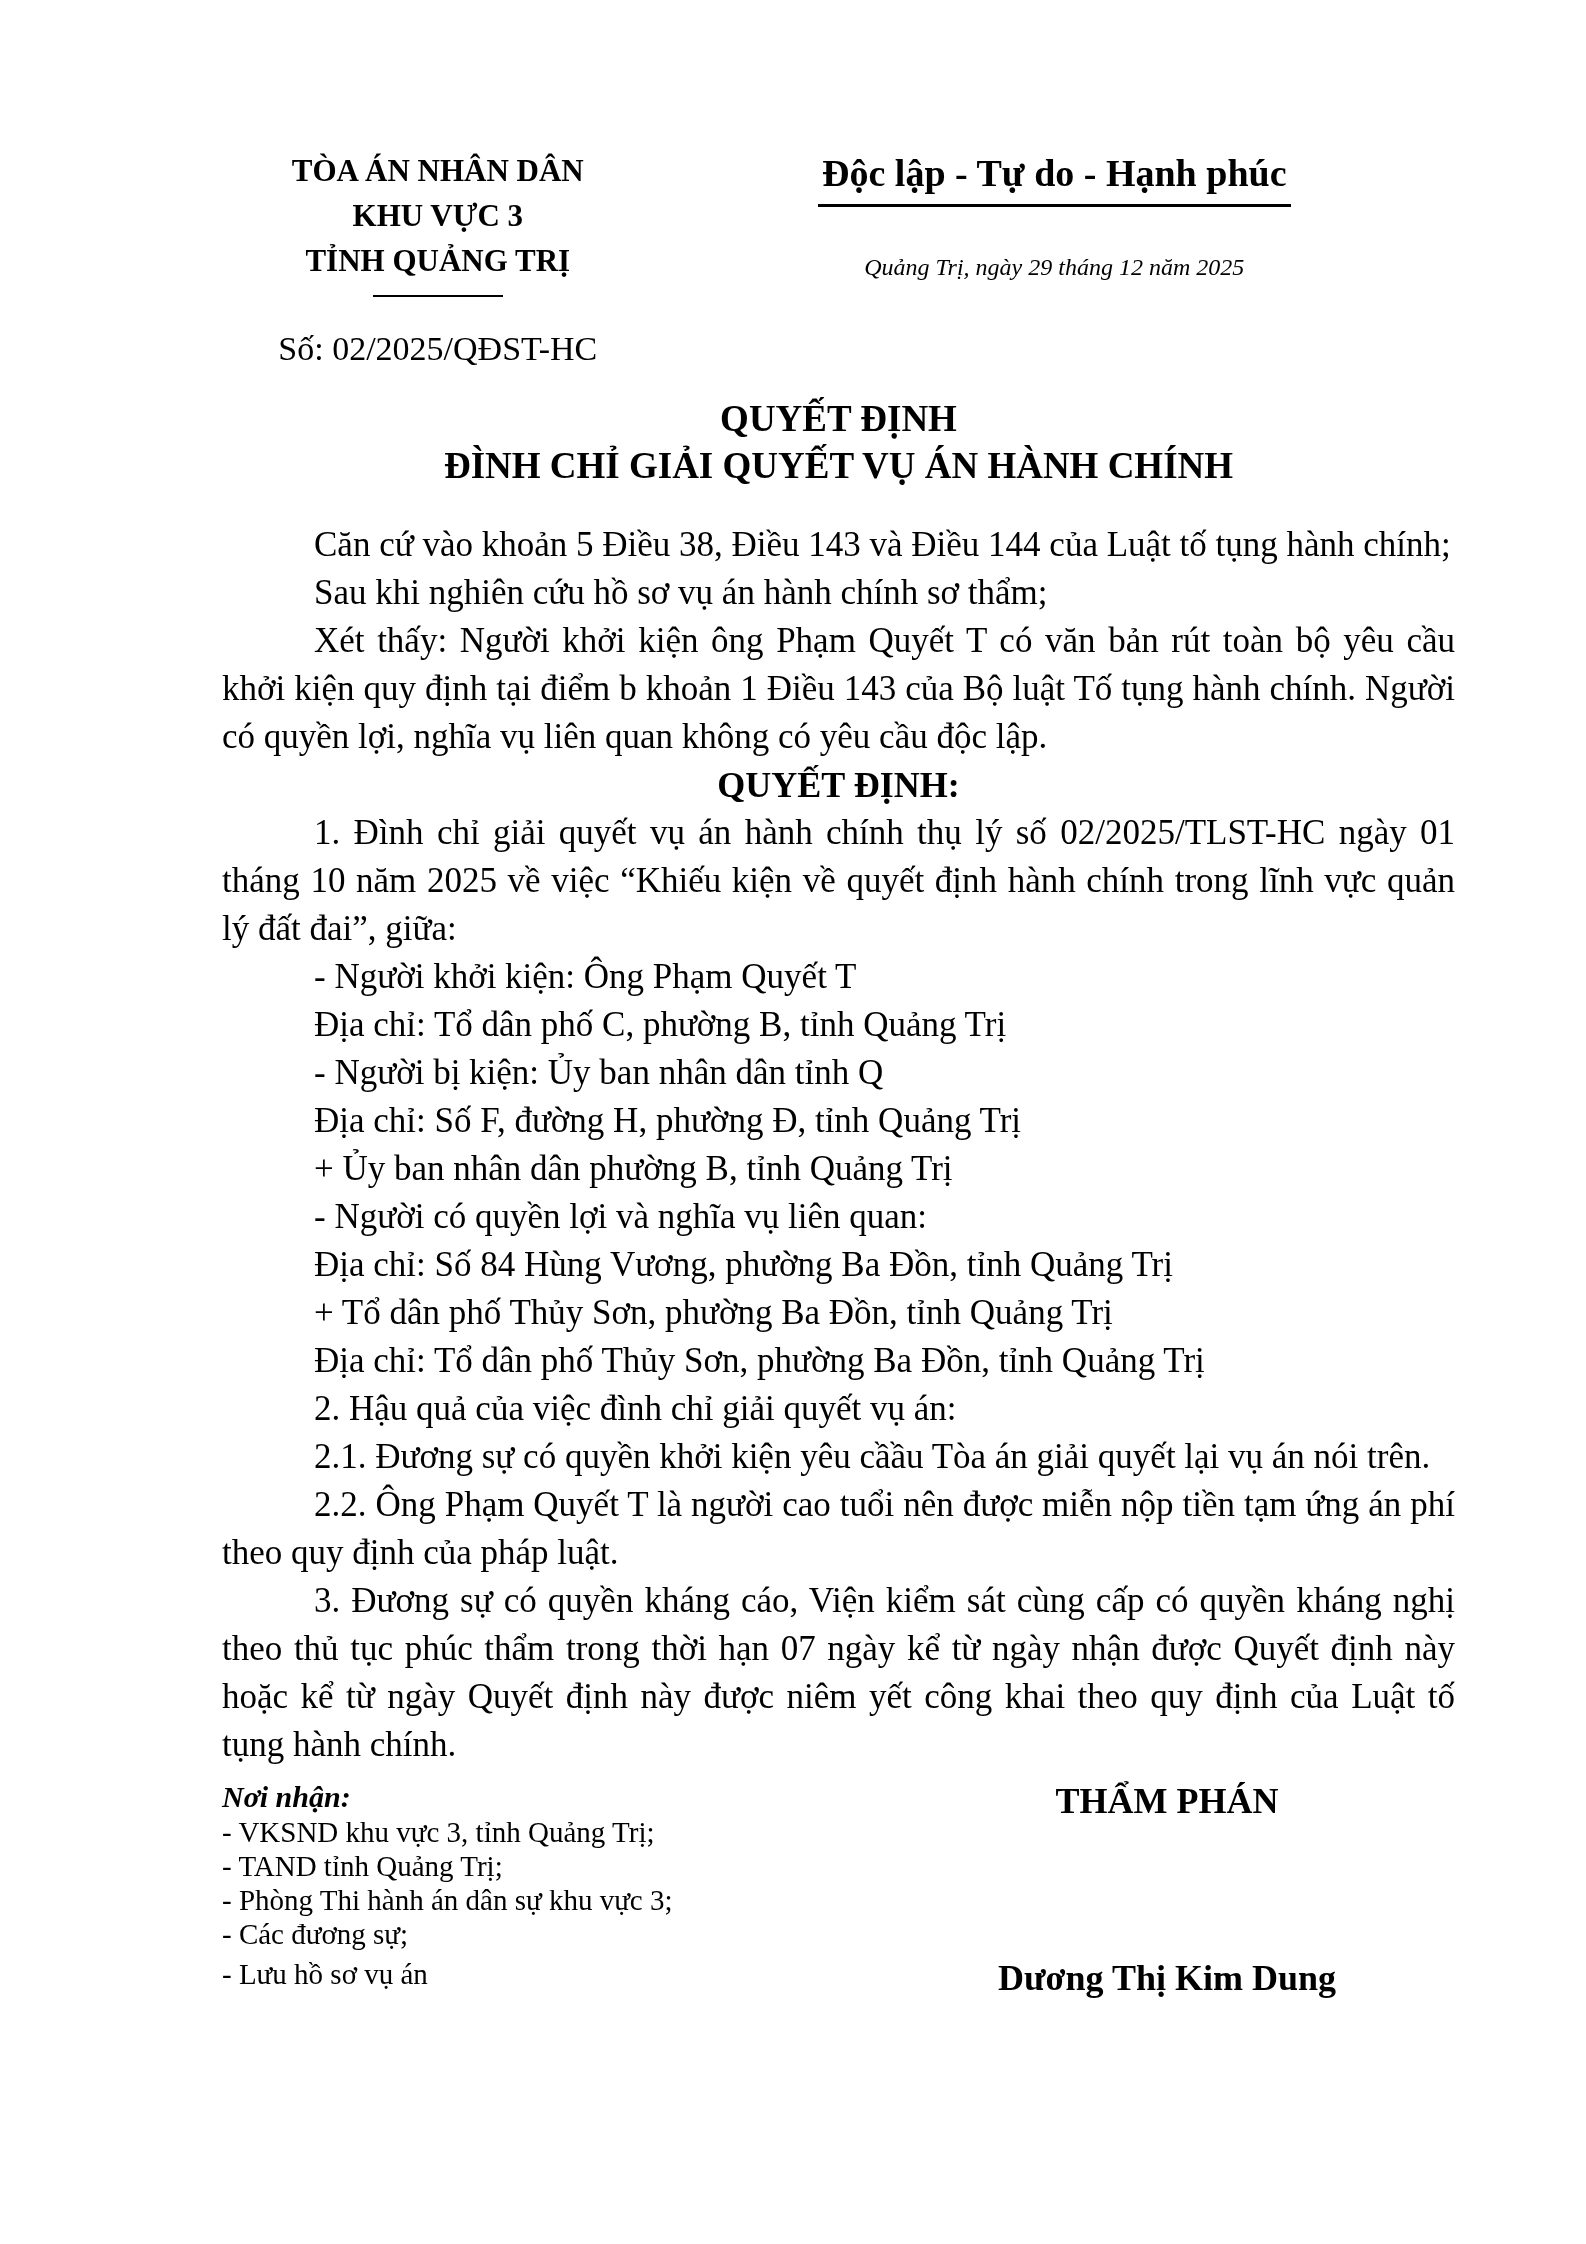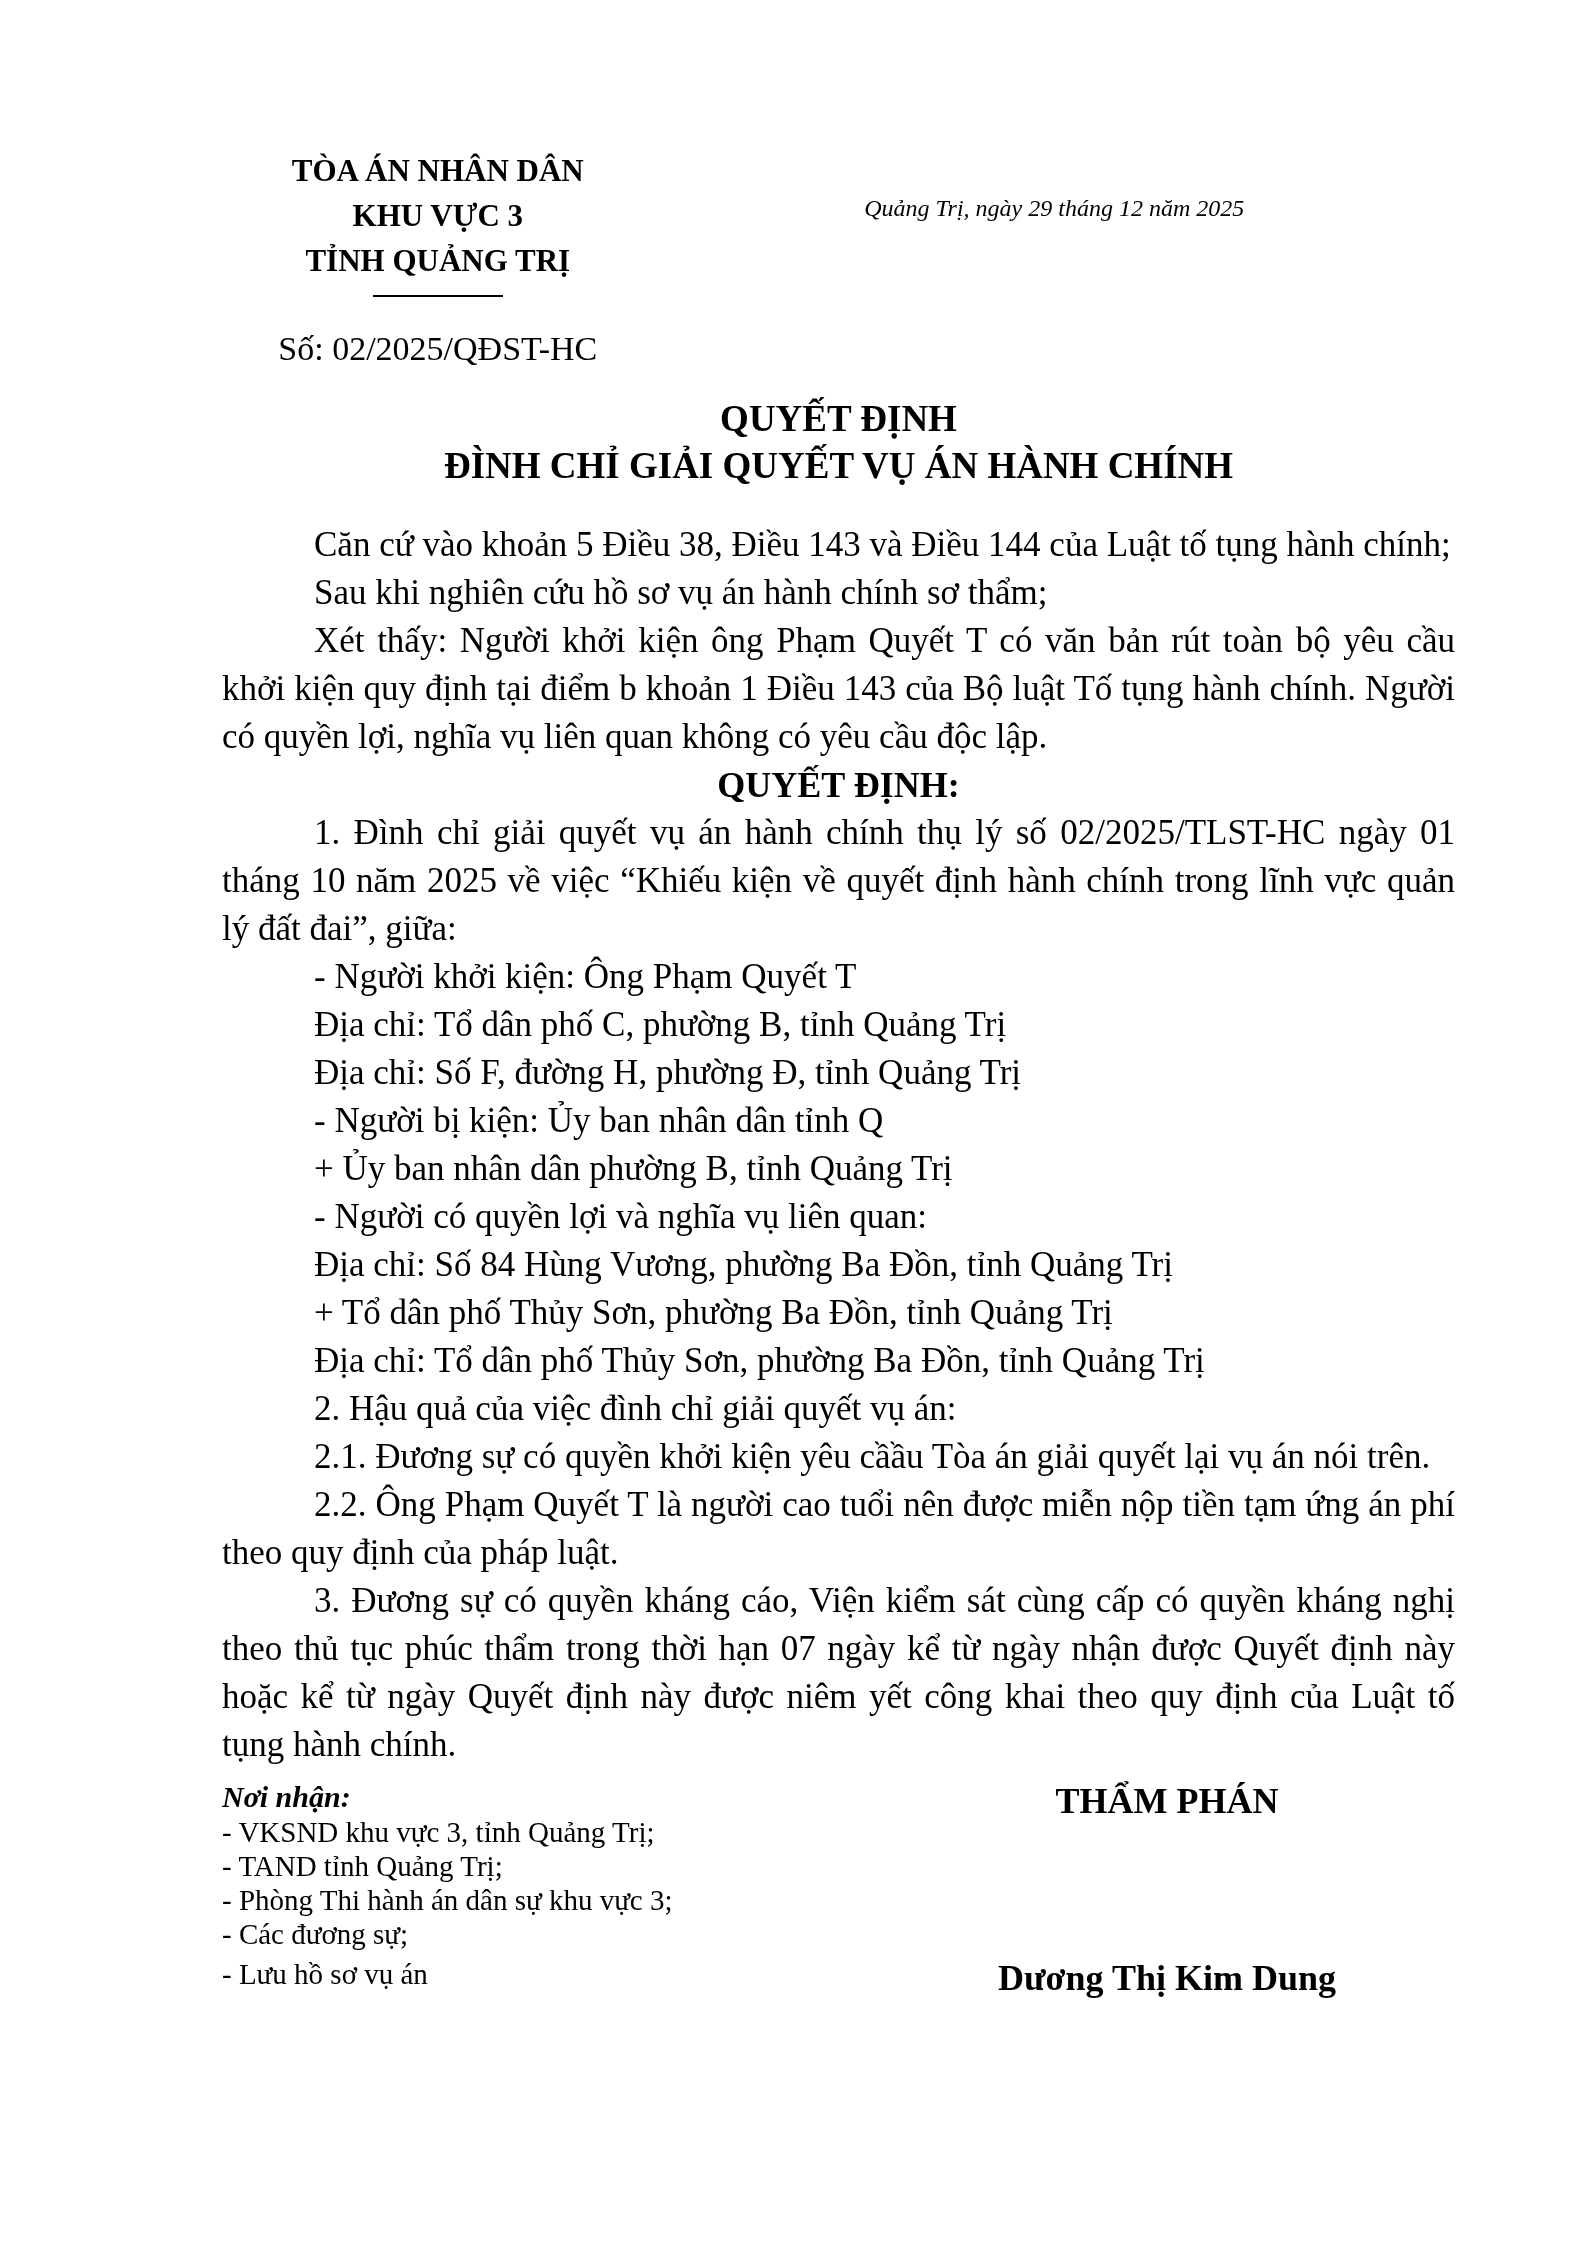--- a/index.html
+++ b/index.html
@@ -152,41 +152,44 @@
 
   <div class="header-row">
     <div class="header-left">
       <div class="org-line">TÒA ÁN NHÂN DÂN</div>
       <div class="org-line">KHU VỰC 3</div>
       <div class="org-line">TỈNH QUẢNG TRỊ</div>
       <div class="rule-left"></div>
       <div class="doc-number">Số: 02/2025/QĐST-HC</div>
     </div>
     <div class="header-right">
+      <div class="motto-line">
+        <span class="motto-text">Độc lập - Tự do - Hạnh phúc</span>
+      </div>
       <div class="dateline">Quảng Trị, ngày 29 tháng 12 năm 2025</div>
     </div>
   </div>
 
   <div class="title-block">
     <div class="title-line">QUYẾT ĐỊNH</div>
     <div class="title-line">ĐÌNH CHỈ GIẢI QUYẾT VỤ ÁN HÀNH CHÍNH</div>
   </div>
 
   <div class="body-block">
     <p class="para">Căn cứ vào khoản 5 Điều 38, Điều 143 và Điều 144 của Luật tố tụng hành chính;</p>
     <p class="para">Sau khi nghiên cứu hồ sơ vụ án hành chính sơ thẩm;</p>
     <p class="para">Xét thấy: Người khởi kiện ông Phạm Quyết T có văn bản rút toàn bộ yêu cầu khởi kiện quy định tại điểm b khoản 1 Điều 143 của Bộ luật Tố tụng hành chính. Người có quyền lợi, nghĩa vụ liên quan không có yêu cầu độc lập.</p>
 
     <p class="decision-heading">QUYẾT ĐỊNH:</p>
 
     <p class="para">1. Đình chỉ giải quyết vụ án hành chính thụ lý số 02/2025/TLST-HC ngày 01 tháng 10 năm 2025 về việc “Khiếu kiện về quyết định hành chính trong lĩnh vực quản lý đất đai”, giữa:</p>
     <p class="para">- Người khởi kiện: Ông Phạm Quyết T</p>
     <p class="para">Địa chỉ: Tổ dân phố C, phường B, tỉnh Quảng Trị</p>
+    <p class="para">- Người bị kiện: Ủy ban nhân dân tỉnh Q</p>
     <p class="para">Địa chỉ: Số F, đường H, phường Đ, tỉnh Quảng Trị</p>
-    <p class="para">- Người bị kiện: Ủy ban nhân dân tỉnh Q</p>
     <p class="para">+ Ủy ban nhân dân phường B, tỉnh Quảng Trị</p>
     <p class="para">- Người có quyền lợi và nghĩa vụ liên quan:</p>
     <p class="para">Địa chỉ: Số 84 Hùng Vương, phường Ba Đồn, tỉnh Quảng Trị</p>
     <p class="para">+ Tổ dân phố Thủy Sơn, phường Ba Đồn, tỉnh Quảng Trị</p>
     <p class="para">Địa chỉ: Tổ dân phố Thủy Sơn, phường Ba Đồn, tỉnh Quảng Trị</p>
     <p class="para">2. Hậu quả của việc đình chỉ giải quyết vụ án:</p>
     <p class="para">2.1. Đương sự có quyền khởi kiện yêu cầầu Tòa án giải quyết lại vụ án nói trên.</p>
     <p class="para">2.2. Ông Phạm Quyết T là người cao tuổi nên được miễn nộp tiền tạm ứng án phí theo quy định của pháp luật.</p>
     <p class="para">3. Đương sự có quyền kháng cáo, Viện kiểm sát cùng cấp có quyền kháng nghị theo thủ tục phúc thẩm trong thời hạn 07 ngày kể từ ngày nhận được Quyết định này hoặc kể từ ngày Quyết định này được niêm yết công khai theo quy định của Luật tố tụng hành chính.</p>
   </div>

